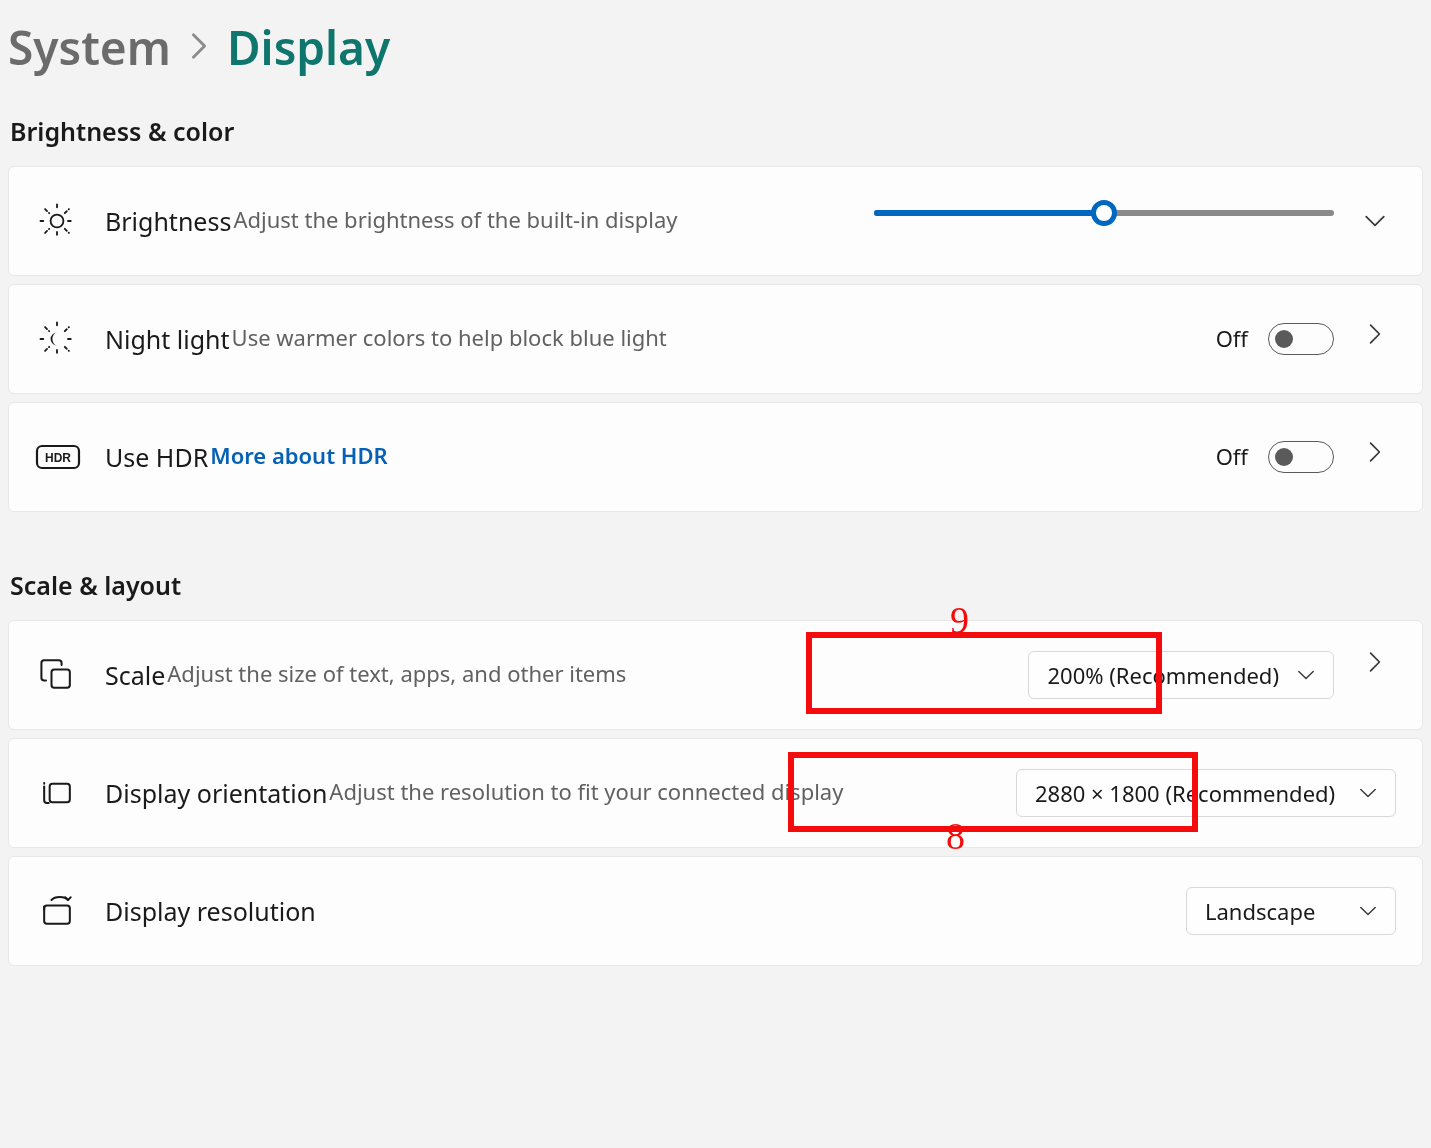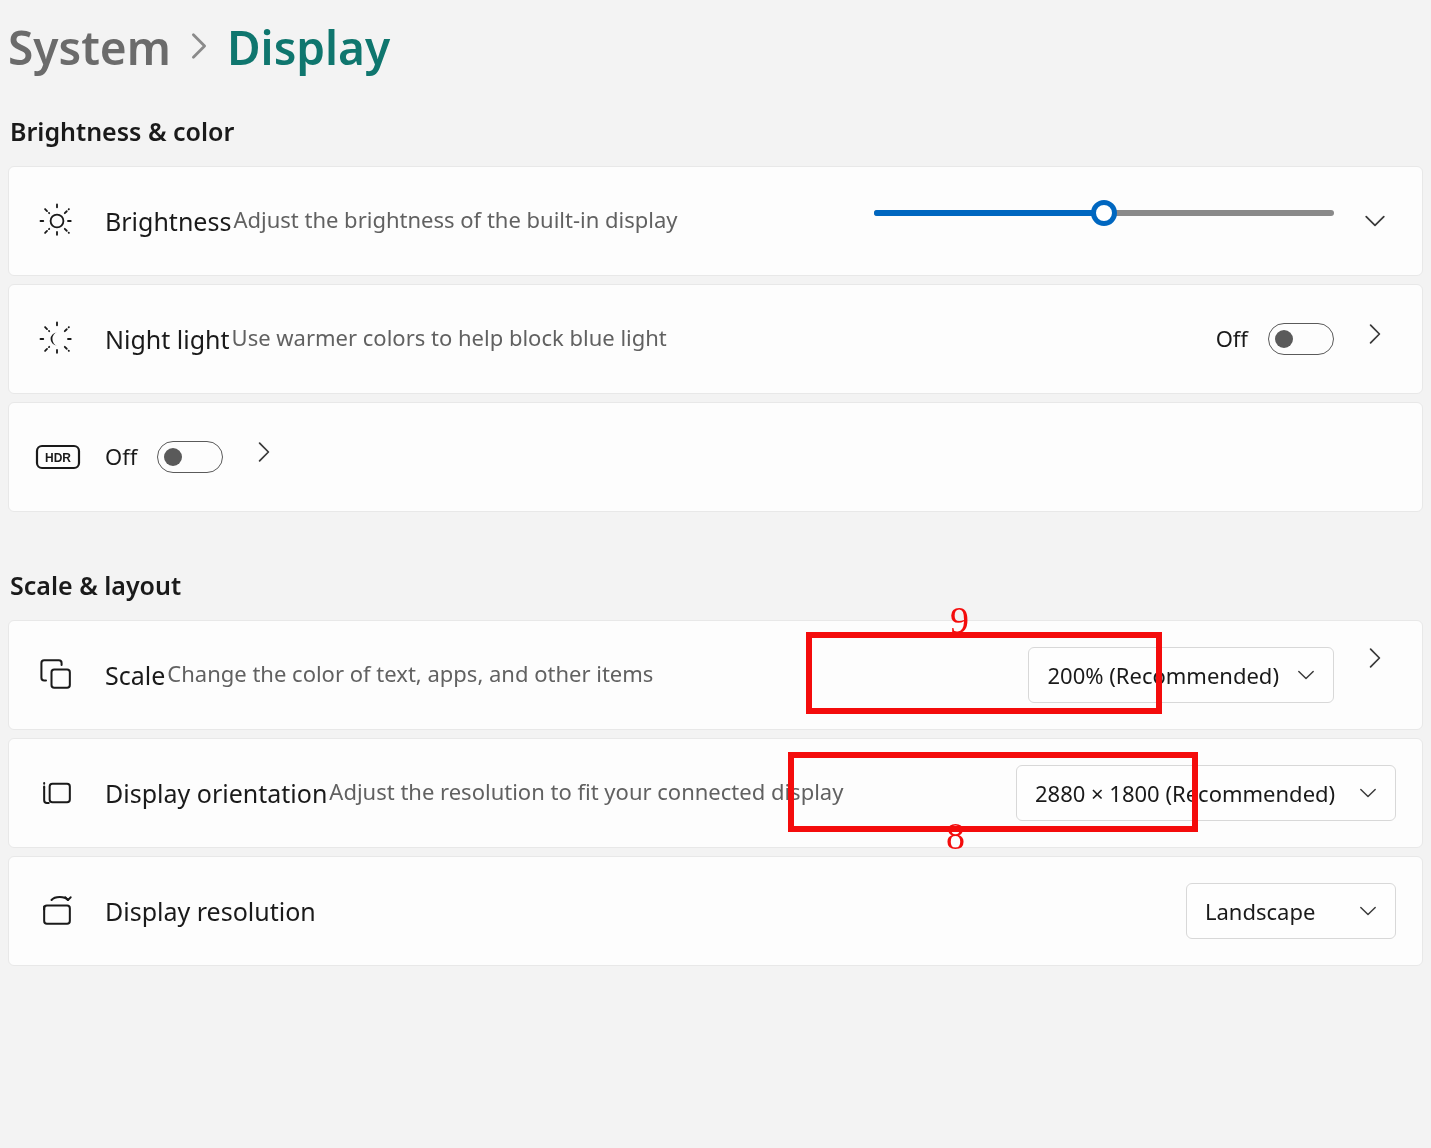--- a/index.html
+++ b/index.html
@@ -143,21 +143,21 @@
       width: 42px;
       display: flex;
       justify-content: center;
       align-items: center;
     }
     
     .select {
       border: 1px solid #d8d8d8;
       background: #fefefe;
       border-radius: 6px;
-      height: 56px;
+      height: 48px;
       display: flex;
       align-items: center;
       padding: 0 18px;
       font-size: 22px;
       gap: 18px;
       min-width: 200px;
     }
     .select .caret { margin-left: auto; }
     
     .annot-box {
@@ -257,20 +257,24 @@
   </div>
 </div>
 
 <div class="card">
   <div class="icon-slot">
     <svg width="46" height="30" viewBox="0 0 46 28">
       <rect x="2" y="3" width="42" height="22" rx="5" ry="5" fill="none" stroke="#1a1a1a" stroke-width="2.2"></rect>
       <text x="23" y="19" font-family="Segoe UI, sans-serif" font-size="12" font-weight="700" fill="#1a1a1a" text-anchor="middle">HDR</text>
     </svg>
   </div>
+  <div class="text-col">
+    <div class="row-title">Use HDR</div>
+    <div class="row-link">More about HDR</div>
+  </div>
   <div class="controls">
     <span class="off-label">Off</span>
     <div class="toggle">
       <div class="toggle-knob"></div>
     </div>
     <div class="chev-wrap">
       <svg width="22" height="22" viewBox="0 0 12 20">
           <path d="M2 2 L10 10 L2 18" stroke="#3a3a3a" stroke-width="1.6" fill="none" stroke-linecap="round" stroke-linejoin="round"></path>
         </svg>
     </div>
@@ -282,21 +286,21 @@
 <div class="annot-wrap">
   <div class="card">
     <div class="icon-slot">
       <svg width="44" height="44" viewBox="0 0 48 48" fill="none" stroke="#1a1a1a" stroke-width="2.2" stroke-linecap="round" stroke-linejoin="round">
         <rect x="18" y="18" width="20" height="20" rx="3"></rect>
         <path d="M12 30 h-2 a3 3 0 0 1 -3 -3 v-16 a3 3 0 0 1 3 -3 h16 a3 3 0 0 1 3 3 v2"></path>
       </svg>
     </div>
     <div class="text-col">
       <div class="row-title">Scale</div>
-      <div class="row-sub">Change the color of text, apps, and other items</div>
+      <div class="row-sub">Adjust the size of text, apps, and other items</div>
     </div>
     <div class="controls">
       <div class="select" style="min-width:300px">
         <span>200% (Recommended)</span>
         <span class="caret">
           <svg width="18" height="18" viewBox="0 0 20 12">
               <path d="M2 2 L10 10 L18 2" stroke="#3a3a3a" stroke-width="1.6" fill="none" stroke-linecap="round" stroke-linejoin="round"></path>
             </svg>
         </span>
       </div>

